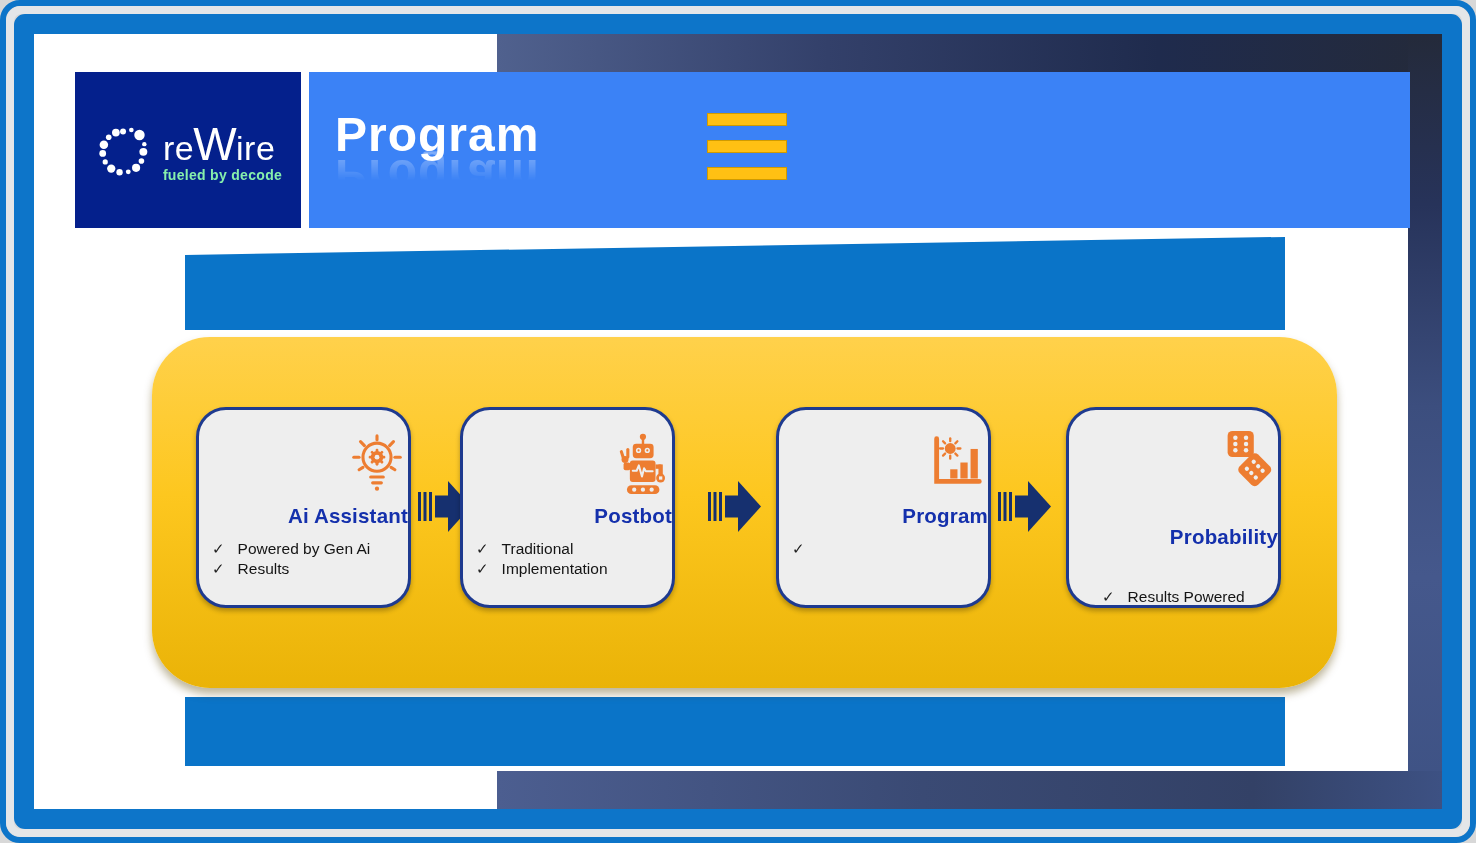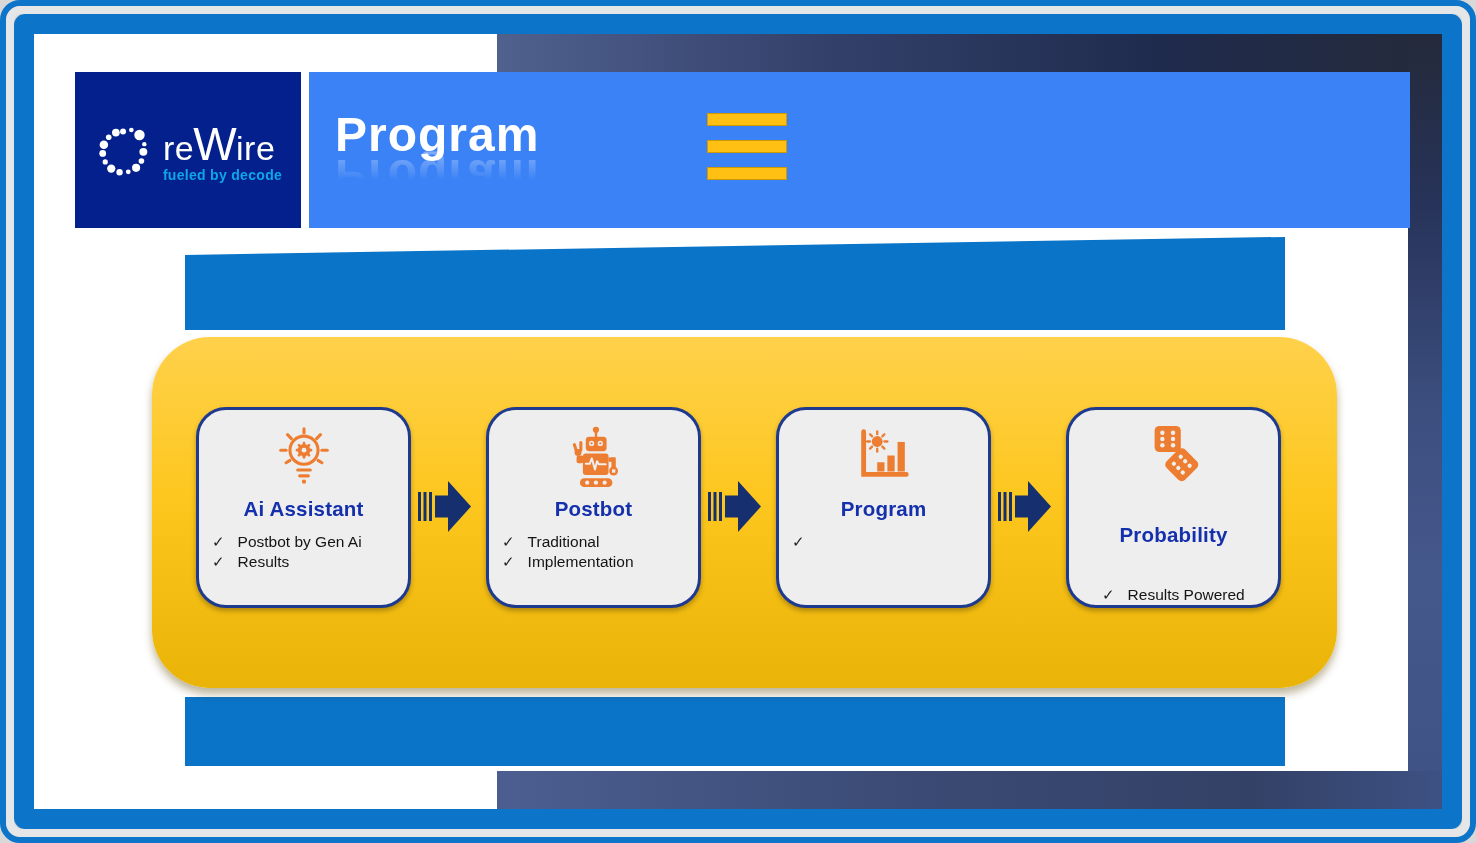--- a/index.html
+++ b/index.html
@@ -32,21 +32,21 @@
 
   
   .logo-box {
     position:absolute; left:75px; top:72px; width:226px; height:156px;
     background:#04208c; display:flex; align-items:center; justify-content:center; gap:9px;
   }
   .logo-text-wrap { display:flex; flex-direction:column; align-items:flex-start; }
   .logo-name { display:flex; align-items:baseline; color:#fff; letter-spacing:.5px; }
   .logo-name .part-a, .logo-name .part-c { font-size:34px; font-weight:400; }
   .logo-name .part-b { font-size:46px; font-weight:400; margin:0 -1px; }
-  .logo-tagline { color:#0ea5e9; font-size:14px; font-weight:bold; margin-top:-4px; letter-spacing:.3px; }
+  .logo-tagline { color:#86efac; font-size:14px; font-weight:bold; margin-top:-4px; letter-spacing:.3px; }
 
   .title-box {
     position:absolute; left:309px; top:72px; width:1101px; height:156px;
     background:#3b82f6;
   }
   .program-wrap { position:absolute; left:26px; top:38px; }
   .program-title { color:#fff; font-weight:bold; font-size:48px; letter-spacing:1px; line-height:1.05; }
   .program-reflection {
     transform:scaleY(-1); margin-top:-9px; opacity:.45;
     -webkit-mask-image:linear-gradient(180deg,transparent 42%,rgba(0,0,0,.8) 100%);
@@ -74,24 +74,24 @@
     position:absolute; left:152px; top:337px; width:1185px; height:351px;
     border-radius:58px;
     background:linear-gradient(180deg,#ffd14b 0%,#fdc71f 45%,#eab307 100%);
     box-shadow:0 6px 9px rgba(90,70,0,.40);
   }
 
   
   .card {
     position:absolute; top:407px; width:215px; height:201px;
     background:#eeeeee; border:3px solid #1e3a8f; border-radius:30px;
-    display:flex; flex-direction:column; align-items:center; padding-top:11px;
+    display:flex; flex-direction:column; align-items:flex-end; padding-top:18px;
     box-shadow:0 3px 5px rgba(0,0,0,.28);
   }
-  .card-1 { left:196px; } .card-2 { left:486px; } .card-3 { left:776px; } .card-4 { left:1066px;gap:27px; }
+  .card-1 { left:196px; } .card-2 { left:460px; } .card-3 { left:776px; } .card-4 { left:1066px;gap:27px; }
   .card-icon { height:70px; display:flex; align-items:center; justify-content:center; }
   .card-title { color:#1430ac; font-size:20.5px; font-weight:bold; margin:6px 0 11px; letter-spacing:.2px; }
   .card-list { list-style:none; align-self:stretch; padding:0 8px 0 13px; }
   .card-4 .card-list { padding-left:33px; }
   .card-item { display:flex; gap:13px; font-size:15.5px; line-height:1.32; color:#141414; }
   .check { flex:0 0 auto; color:#222; font-size:15px; }
 
   
   .arrow { position:absolute; top:478px; width:54px; height:57px; }
   .arrow-1 { left:418px; } .arrow-2 { left:708px; } .arrow-3 { left:998px; }
@@ -187,21 +187,21 @@
           <rect x="30.6" y="17.4" width="2.8" height="4.2" rx="1.2" transform="rotate(270 32 26)"></rect>
           <rect x="30.6" y="17.4" width="2.8" height="4.2" rx="1.2" transform="rotate(315 32 26)"></rect>
         </g>
         <circle cx="32" cy="26" r="2.5" fill="#eeeeee"></circle>
       </svg>
     </div>
     <h3 class="card-title">Ai Assistant</h3>
     <ul class="card-list">
       <li class="card-item">
         <span class="check">✓</span>
-        <span>Postbot by Gen Ai</span>
+        <span>Powered by Gen Ai</span>
       </li>
       <li class="card-item">
         <span class="check">✓</span>
         <span>Results</span>
       </li>
     </ul>
   </section>
 
   <div class="arrow arrow-1">
     <svg width="54" height="57" viewBox="0 0 54 57">

